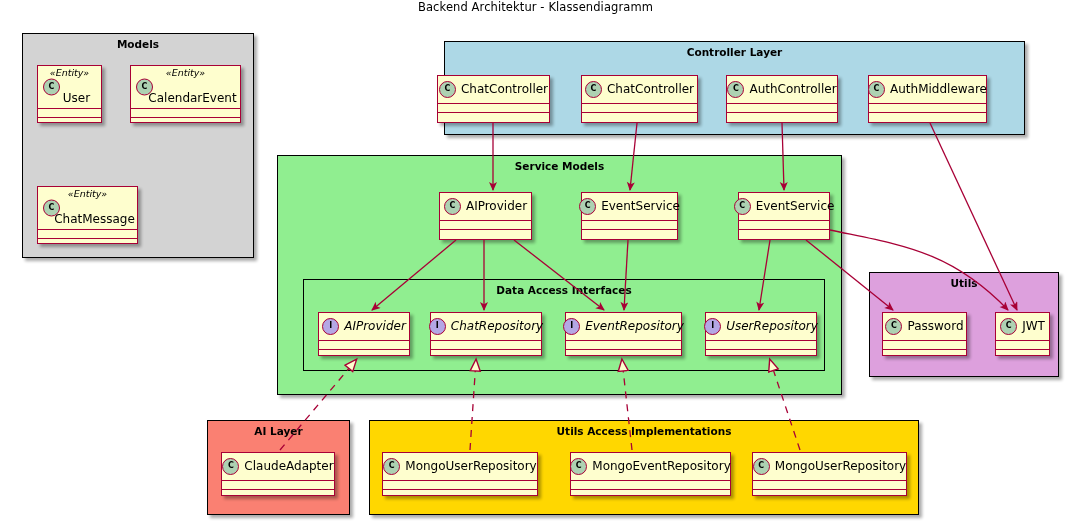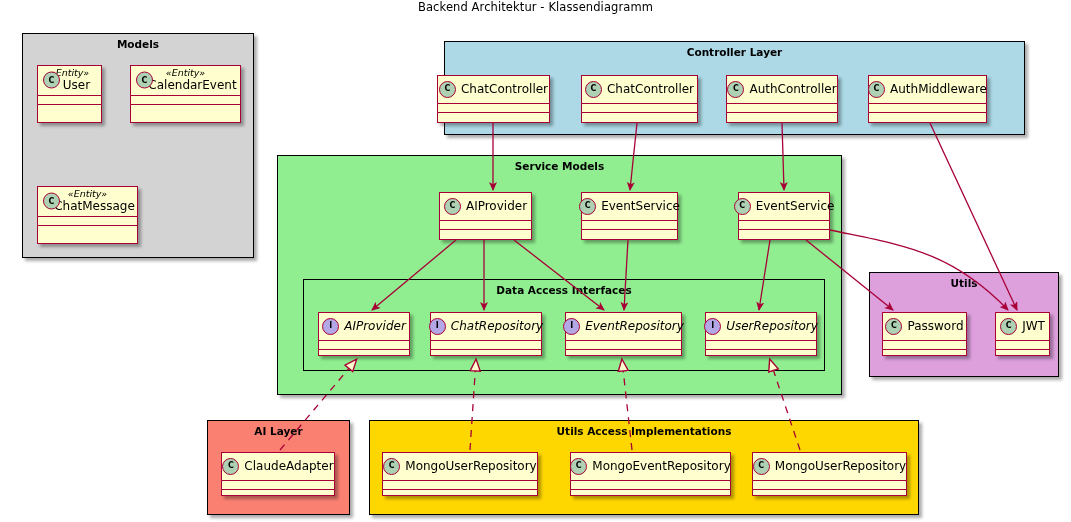--- a/index.html
+++ b/index.html
@@ -108,20 +108,21 @@
   .cls-name.italic { font-style: italic; }
   .stereo {
     font-size: 9.5px;
     font-style: italic;
     color: #000000;
     line-height: 1.15;
   }
   .cls-head.with-stereo .cls-name {
     line-height: 1.15;
     padding-left: 14px;
+    margin-top: 13px;
   }
   .compartment {
     height: 8px;
     border-bottom: 1.2px solid #A80036;
   }
   .compartment.last { border-bottom: none; }
 </style>
 </head>
 <body>
 

